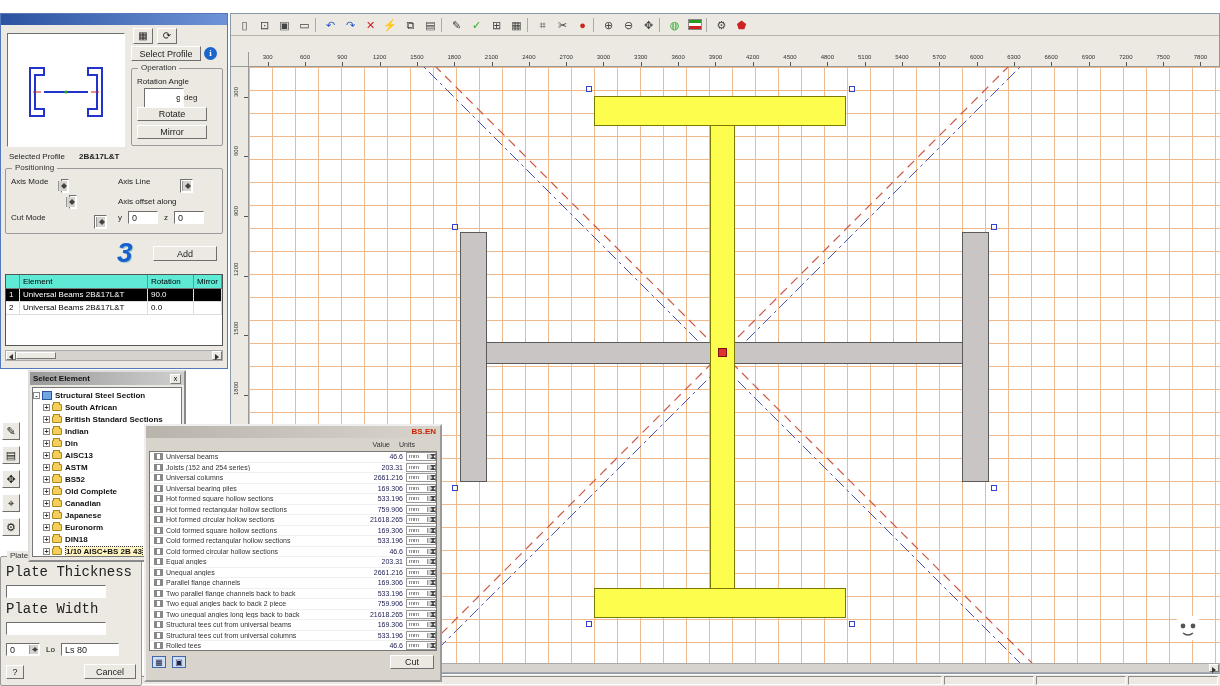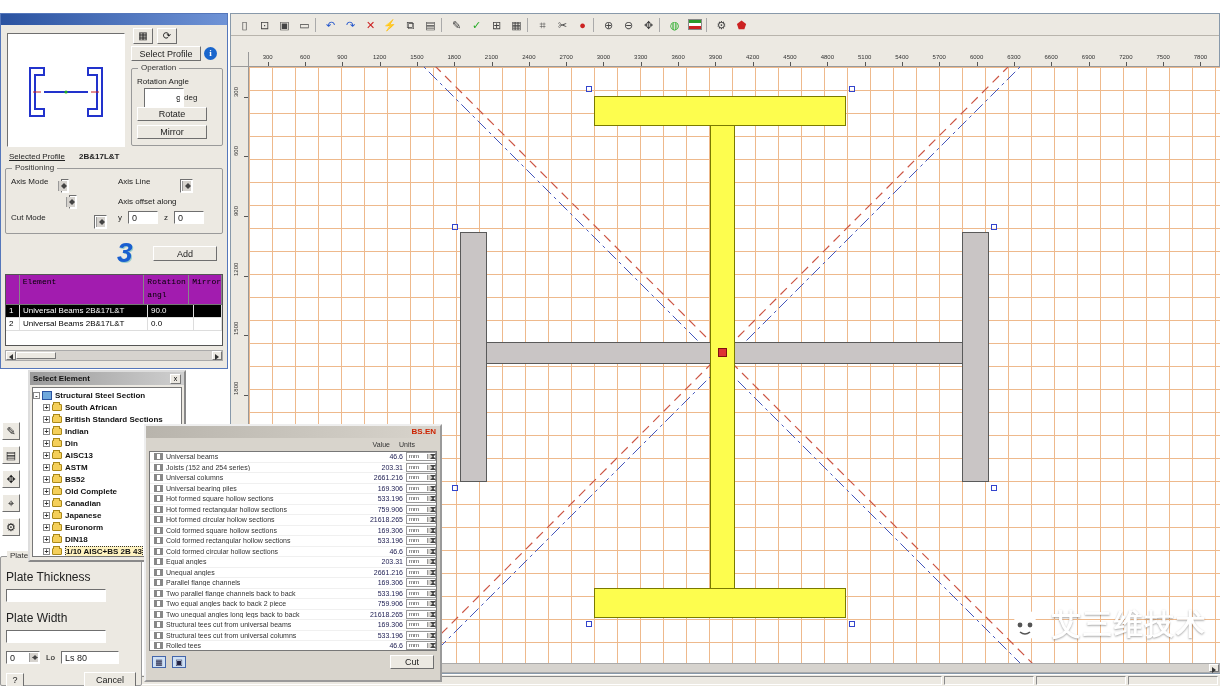--- a/index.html
+++ b/index.html
@@ -22,21 +22,21 @@
   .left-dialog { left:0; top:13px; width:228px; height:356px; background:#ece9e2; border:1px solid #5577bb; }
   .ld-titlebar { position:absolute; left:0; top:0; width:100%; height:11px; background:linear-gradient(90deg,#2a52a0,#6f93d6); }
   .preview-box { position:absolute; left:6px; top:19px; width:118px; height:114px; background:#fff; border:1px solid; border-color:#6f6f6f #fff #fff #6f6f6f; }
   .mini-toolbar { position:absolute; left:132px; top:14px; display:flex; gap:4px; }
   .mini-btn { width:20px; height:16px; font-size:10px; line-height:14px; }
   .info-dot { position:absolute; left:203px; top:33px; width:13px; height:13px; border-radius:50%; background:#1a66cc; color:#fff; font-size:9px; font-weight:bold; text-align:center; line-height:13px; font-family:"Liberation Serif", serif; }
   .lbl { font-size:8px; color:#222; position:absolute; white-space:nowrap; }
   .selected-profile-val { font-weight:bold; }
   .brand-logo { position:absolute; left:116px; top:224px; width:28px; height:30px; color:#1a5fd0; font-size:28px; font-weight:bold; font-style:italic; line-height:30px; text-shadow:1px 1px 0 #9cc; }
   .ptable { position:absolute; left:4px; top:260px; width:218px; height:72px; background:#fff; border:1px solid #555; font-size:8px; }
-  .ptable .thead { display:flex; background:#a21caf; border-bottom:1px solid #777; height:30px; line-height:13px;font-family:Liberation Mono, monospace; }
+  .ptable .thead { display:flex; background:#5eead4; border-bottom:1px solid #777; height:14px; line-height:13px; }
   .ptable .thead span { border-right:1px solid #888; padding-left:3px; }
   .ptable .c0 { width:14px; } .ptable .c1 { width:128px; } .ptable .c2 { width:46px; } .ptable .c3 { flex:1; }
   .prow { display:flex; height:13px; line-height:12px; border-bottom:1px solid #ddd; }
   .prow span { border-right:1px solid #ddd; padding-left:3px; overflow:hidden; white-space:nowrap; }
   .prow.selected { background:#000; color:#fff; }
   .hscroll { background:#d6d3ce; border:1px solid #aaa; position:relative; }
   .hscroll .thumb { position:absolute; left:10px; top:1px; bottom:1px; width:40px; background:#ece9e2; border:1px solid; border-color:#fff #777 #777 #fff; }
   .arrow-l, .arrow-r { position:absolute; top:0; bottom:0; width:10px; background:#ece9e2; border:1px solid; border-color:#fff #777 #777 #fff; }
   .arrow-l { left:0; } .arrow-r { right:0; }
   .arrow-l::before { content:""; position:absolute; left:2px; top:2px; border-top:3px solid transparent; border-bottom:3px solid transparent; border-right:4px solid #333; }
@@ -69,21 +69,21 @@
   .sname { flex:1; overflow:hidden; white-space:nowrap; }
   .sval { width:52px; text-align:right; color:#225; overflow:hidden; }
   .sunit { width:30px; margin-left:3px; position:relative; border:1px solid #999; background:#fff; height:9px; font-size:6px; padding-left:2px; }
   .sunit .spin { width:7px; }
   .sec-bottom { display:flex; align-items:center; height:22px; padding:0 6px; gap:6px; }
   .chk-ico { width:14px; height:12px; background:#cfe0f4; border:1px solid #4466aa; font-size:8px; line-height:11px; text-align:center; color:#224; }
   .cut-btn { margin-left:auto; width:44px; height:14px; line-height:12px; }
 
   
   .plates { left:0; top:556px; width:142px; height:130px; background:#ece9e2; border:1px solid #999; z-index:4; padding:4px 5px; }
-  .plates .row { font-size:12px; color:#222; margin-top:9px; }
+  .plates .row { font-size:14px; color:#222; margin-top:3px;font-family:Liberation Mono, monospace; }
   .plates .field { height:13px; width:100px; }
   .plates-bottom { display:flex; margin-top:8px; gap:6px; align-items:center; }
 
   
   .left-strip { left:0; top:420px; width:24px; z-index:3; display:flex; flex-direction:column; gap:6px; padding:2px; }
   .strip-btn { width:18px; height:18px; font-size:11px; line-height:16px; }
 
   
   .main-window { left:230px; top:13px; width:990px; height:661px; background:#ece9e2; border:1px solid #8899aa; }
   .menubar { height:16px; display:flex; align-items:center; padding-left:4px; gap:2px; border-bottom:1px solid #c8c4bc; background:#ece9e2; }
@@ -349,21 +349,20 @@
 
     <div class="watermark">
       <svg width="38" height="38" viewBox="0 0 38 38">
         <circle cx="19" cy="21" r="13" fill="#ffffff"></circle>
         <circle cx="10" cy="9" r="4" fill="#ffffff"></circle>
         <circle cx="28" cy="9" r="4" fill="#ffffff"></circle>
         <circle cx="14" cy="19" r="2.4" fill="#555555"></circle>
         <circle cx="24" cy="19" r="2.4" fill="#555555"></circle>
         <path d="M14 26 q5 4 10 0" stroke="#555555" stroke-width="1.6" fill="none"></path>
       </svg>
-      <span class="wtext">艾三维技术</span>
     </div>
   </div>
 
   <div class="canvas-hscroll hscroll">
     <span class="arrow-l"></span>
     <span class="thumb" style="left:14px; width:120px;"></span>
     <span class="arrow-r"></span>
   </div>
 </div>
 
@@ -392,21 +391,21 @@
 
   <div class="group abs" style="left:130px; top:54px; width:92px; height:78px;">
     <span class="glabel">Operation</span>
     <span class="lbl" style="left:5px; top:8px;">Rotation Angle</span>
     <input class="field abs" style="left: 12px; top: 19px; width: 40px; height: 22px; padding-left: 31px;" value="90">
     <span class="lbl" style="left:52px; top:24px;">deg</span>
     <button class="btn abs" style="left:5px; top:38px; width:70px; height:14px;">Rotate</button>
     <button class="btn abs" style="left:5px; top:56px; width:70px; height:14px;">Mirror</button>
   </div>
 
-  <span class="lbl" style="left:8px; top:138px;text-decoration:underline;">Selected Profile</span>
+  <span class="lbl" style="left:8px; top:138px;">Selected Profile</span>
   <span class="lbl selected-profile-val" style="left:78px; top:138px;">2B&amp;17L&amp;T</span>
 
   <div class="group abs" style="left:4px; top:154px; width:218px; height:66px;">
     <span class="glabel">Positioning</span>
     <span class="lbl" style="left:5px; top:8px;">Axis Mode</span>
     <span class="field abs spinbox" style="left:55px; top:6px; width:38px; height:13px;"><i class="spin"></i></span>
     <span class="field abs spinbox" style="left:55px; top:22px; width:38px; height:13px;"><i class="spin"></i></span>
     <span class="lbl" style="left:112px; top:8px;">Axis Line</span>
     <span class="field abs spinbox" style="left:158px; top:6px; width:34px; height:13px;"><b style="font-weight:normal;">1</b><i class="spin"></i></span>
     <span class="lbl" style="left:5px; top:44px;">Cut Mode</span>

